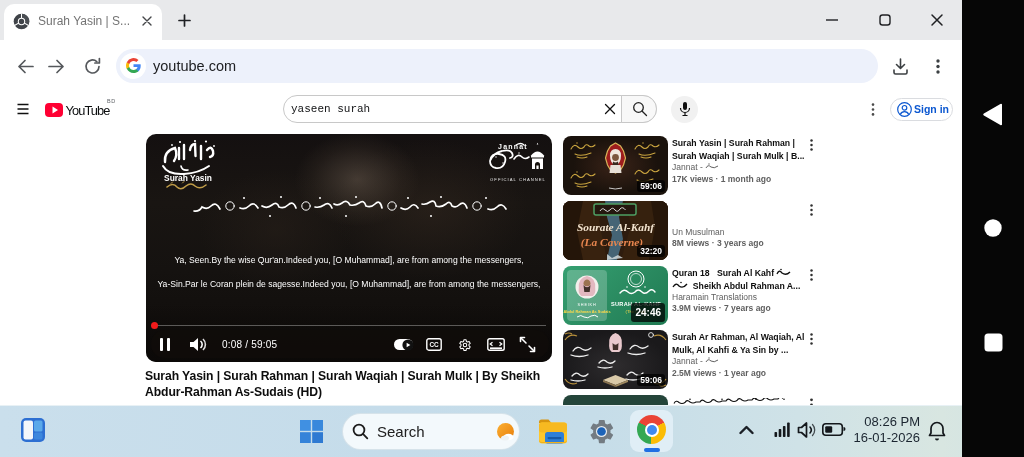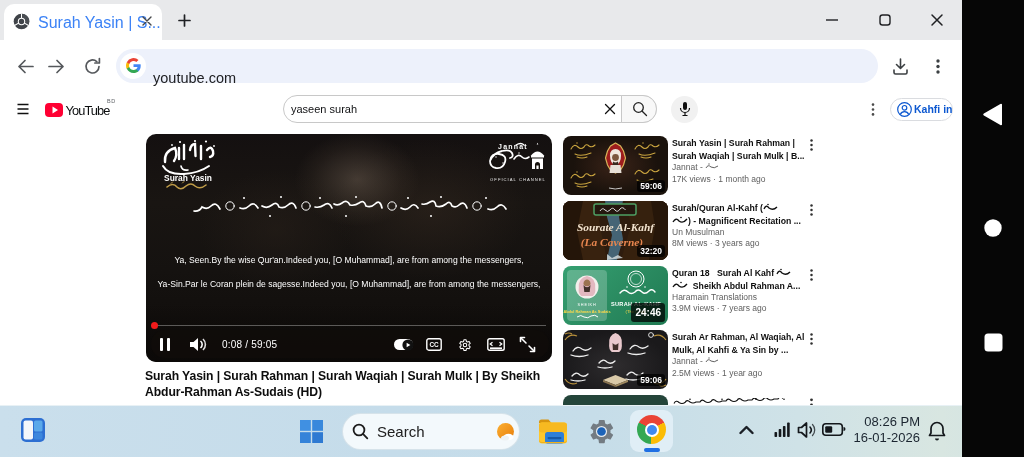--- a/index.html
+++ b/index.html
@@ -3,50 +3,50 @@
 <meta charset="utf-8">
 <style>
 * { margin:0; padding:0; box-sizing:border-box; }
 html,body { width:1024px; height:457px; overflow:hidden; }
 body { font-family:"Liberation Sans", sans-serif; }
 #screen { position:relative; width:1024px; height:457px; background:#fff; overflow:hidden; }
 .abs { position:absolute; }
 
 #tabbar { position:absolute; left:0; top:0; width:1024px; height:40px; background:#e8e9eb; }
 #tab { position:absolute; left:4px; top:4px; width:158px; height:36px; background:#fff; border-radius:10px 10px 0 0; }
-#tabtitle { position:absolute; left:38px; top:14px; font-size:16px; color:#3b82f6; letter-spacing:0; }
+#tabtitle { position:absolute; left:38px; top:14px; font-size:12px; color:#737373; letter-spacing:0; }
 #toolbar { position:absolute; left:0; top:40px; width:1024px; height:48px; background:#fff; }
 #omnibox { position:absolute; left:116px; top:49px; width:762px; height:34px; background:#edf1fb; border-radius:17px; }
 #gcircle { position:absolute; left:120px; top:52.5px; width:26px; height:26px; background:#fff; border-radius:50%; }
-#url { position:absolute; left:153px; top:58px; font-size:14.5px; color:#202124;margin-top:12px; }
+#url { position:absolute; left:153px; top:58px; font-size:14.5px; color:#202124; }
 
 #ythead { position:absolute; left:0; top:88px; width:962px; height:44px; background:#fff; }
 #ytlogobox { position:absolute; left:45px; top:102.5px; width:18px; height:14px; background:#f03; border-radius:4px; }
 #ytword { position:absolute; left:65.5px; top:102.5px; font-size:12.8px; font-weight:normal; letter-spacing:-0.9px; color:#0c0e0f; }
 #ytbd { position:absolute; left:107px; top:98px; font-size:5.5px; color:#5f6368; letter-spacing:0.5px; }
 #sbox { position:absolute; left:283px; top:95px; width:374px; height:28px; border:1px solid #c8c8c8; border-radius:14px; background:#fff; }
 #sboxbtn { position:absolute; left:621px; top:95px; width:36px; height:28px; background:#f8f8f8; border:1px solid #c8c8c8; border-radius:0 14px 14px 0; }
-#stext { position:absolute; left:291px; top:102.5px; font-size:11px; color:#101113; }
+#stext { position:absolute; left:291px; top:102.5px; font-size:11px; color:#101113;font-family:Liberation Mono, monospace; }
 #micc { position:absolute; left:671px; top:95.5px; width:27px; height:27px; border-radius:50%; background:#f1f1f1; }
 #signin { position:absolute; left:890px; top:97.5px; width:63px; height:23px; border:1px solid #dadce0; border-radius:12px; background:#fff; }
 #signintxt { position:absolute; left:914px; top:103px; font-size:10.5px; font-weight:bold; color:#0b57d0; letter-spacing:0; }
 
 #player { position:absolute; left:146px; top:134px; width:406px; height:228px; border-radius:10px; overflow:hidden;
   background:
     radial-gradient(80px 60px at 52% 20%, rgba(110,95,82,0.5), rgba(70,58,48,0.22) 55%, transparent 78%),
     radial-gradient(140px 100px at 70% 33%, rgba(58,45,35,0.4), transparent 70%),
     radial-gradient(110px 85px at 32% 42%, rgba(46,36,29,0.38), transparent 70%),
     linear-gradient(180deg, #141010 0%, #191512 30%, #151210 60%, #0f0c0a 100%);
 }
 #vtitle { position:absolute; left:145px; top:367.5px; width:560px; font-size:12.2px; font-weight:bold; color:#0d0d0d; line-height:16.8px; letter-spacing:-0.1px; white-space:nowrap; }
 
 .thumb { position:absolute; left:563px; width:105px; height:59px; border-radius:8px; overflow:hidden; }
 .stitle { position:absolute; left:672px; width:140px; font-size:8.7px; font-weight:bold; color:#0e0e0e; line-height:13px; overflow:hidden; white-space:nowrap; }
 .schan { position:absolute; left:672px; font-size:8.5px; color:#606060; }
-.smeta { position:absolute; left:672px; font-size:8.5px; color:#606060; }
+.smeta { position:absolute; left:672px; font-size:8.5px; color:#606060;font-weight:bold; }
 .sdots { position:absolute; left:810px; width:3px; }
 .badge { position:absolute; right:3px; bottom:3px; background:rgba(0,0,0,0.75); color:#fff; font-size:8.5px; font-weight:bold; padding:1px 3px; border-radius:3px; letter-spacing:0; }
 
 #taskbar { position:absolute; left:0; top:405px; width:1024px; height:52px;
   background:linear-gradient(90deg,#cadfec 0%,#c5dcea 38%,#c6dde9 58%,#cfe2e7 78%,#d8e6e1 92%,#d2e3e5 100%);
   border-top:1px solid #e8f1f5; }
 #clock { position:absolute; left:835px; top:413.5px; width:85px; text-align:right; font-size:13px; color:#1b2530; line-height:16.5px; }
 
 #abar { position:absolute; left:962px; top:0; width:62px; height:457px; background:#060606; }
 </style>
@@ -159,21 +159,21 @@
       <circle cx="3" cy="6.5" r="1.3" fill="#4a4a4a"></circle>
       <circle cx="3" cy="11.4" r="1.3" fill="#4a4a4a"></circle>
 </svg>
 <div id="signin"></div>
 
 <svg class="abs" style="left:897px;top:101.5px" width="15" height="15" viewBox="0 0 15 15">
   <circle cx="7.5" cy="7.5" r="6.8" fill="none" stroke="#0b57d0" stroke-width="1.2"></circle>
   <circle cx="7.5" cy="5.8" r="2.3" fill="none" stroke="#0b57d0" stroke-width="1.2"></circle>
   <path d="M3.3 12.5 a4.5 4.5 0 0 1 8.4 0" fill="none" stroke="#0b57d0" stroke-width="1.2"></path>
 </svg>
-<div id="signintxt">Kahfi in</div>
+<div id="signintxt">Sign in</div>
 
 <div id="player">
 
   <div class="abs" style="left:0;top:170px;width:406px;height:58px;background:linear-gradient(180deg,rgba(10,8,7,0) 0%,rgba(10,8,7,0.55) 60%,rgba(10,8,7,0.75) 100%)"></div>
   <div class="abs" style="left:5px;top:196px;width:398px;height:28px;border-radius:14px;background:rgba(16,12,10,0.82)"></div>
 
   <svg class="abs" style="left:10px;top:3px" width="64" height="54" viewBox="0 0 64 54">
     <g stroke="#fff" fill="none" stroke-linecap="round">
       <path d="M9 25 q-1 -11 10 -14 q3 7 -1 13 M23 11 v11 M28 8 v14 M34 13 q1 -6 5 -6 l0.5 12 M45 9 v13 M51 13 q4 -5 6 1 q1 5 -3 6" stroke-width="2.4"></path>
       <path d="M7 29 q5 9 21 8 q15 -1 25 -8" stroke-width="2"></path>
@@ -331,27 +331,20 @@
     <path d="M0 0 L20 0 L14 30 L20 59 L0 59 Z" fill="#241509"></path>
     <path d="M105 0 L88 0 L92 26 L86 59 L105 59 Z" fill="#261609"></path>
     <rect x="31" y="3" width="42" height="11" rx="2" fill="#24180f" stroke="#4e9f63" stroke-width="1.5"></rect>
     <path d="M37 10 q2.5 -4 5 -1 q2.5 3 5 0 q2.5 -3.5 5 0 q2.5 3 5 -1 q2.5 -3 5.5 1" stroke="#ddd" fill="none" stroke-width="1"></path>
     <text x="52.5" y="30" text-anchor="middle" font-family="Liberation Serif" font-style="italic" font-weight="bold" font-size="11.4" fill="#f2e3cf">Sourate Al-Kahf</text>
     <text x="49" y="45" text-anchor="middle" font-family="Liberation Serif" font-style="italic" font-weight="bold" font-size="11.4" fill="#e8864f">(La Caverne)</text>
     <path d="M44 53 l5 4 l6 -3 l5 3 l-16 2 Z" fill="#cfd8da" opacity="0.85"></path>
   </svg>
   <div class="badge">32:20</div>
 </div>
-<div class="stitle" style="top:201.8px;height:27px">Surah/Quran Al-Kahf (<svg width="15" height="8" viewBox="0 0 15 8">
-        <path d="M1 6 q2 -5 5 -1 q4 3 8 -1" stroke="#0e0e0e" fill="none" stroke-width="1.3"></path>
-        <circle cx="5" cy="1.5" r="0.8" fill="#0e0e0e"></circle>
-      </svg><br><svg width="16" height="8" viewBox="0 0 16 8">
-        <path d="M1 6 q3 -5 6 -1 q4 3 8 -2" stroke="#0e0e0e" fill="none" stroke-width="1.3"></path>
-        <circle cx="9" cy="1.5" r="0.8" fill="#0e0e0e"></circle>
-      </svg>) - Magnificent Recitation ...</div>
 <div class="schan" style="top:226.8px">Un Musulman</div>
 <div class="smeta" style="top:238.3px">8M views · 3 years ago</div>
 <svg class="sdots" style="top:203.8px" width="3" height="12" viewBox="0 0 3 12">
       <circle cx="1.5" cy="1.6" r="1.25" fill="#303030"></circle>
       <circle cx="1.5" cy="6" r="1.25" fill="#303030"></circle>
       <circle cx="1.5" cy="10.4" r="1.25" fill="#303030"></circle>
     </svg>
 
 <div class="thumb" style="top:265.6px;background:linear-gradient(135deg,#35a071 0%,#2a8a60 55%,#1f7a52 100%)">
   <svg width="105" height="59" viewBox="0 0 105 59">

